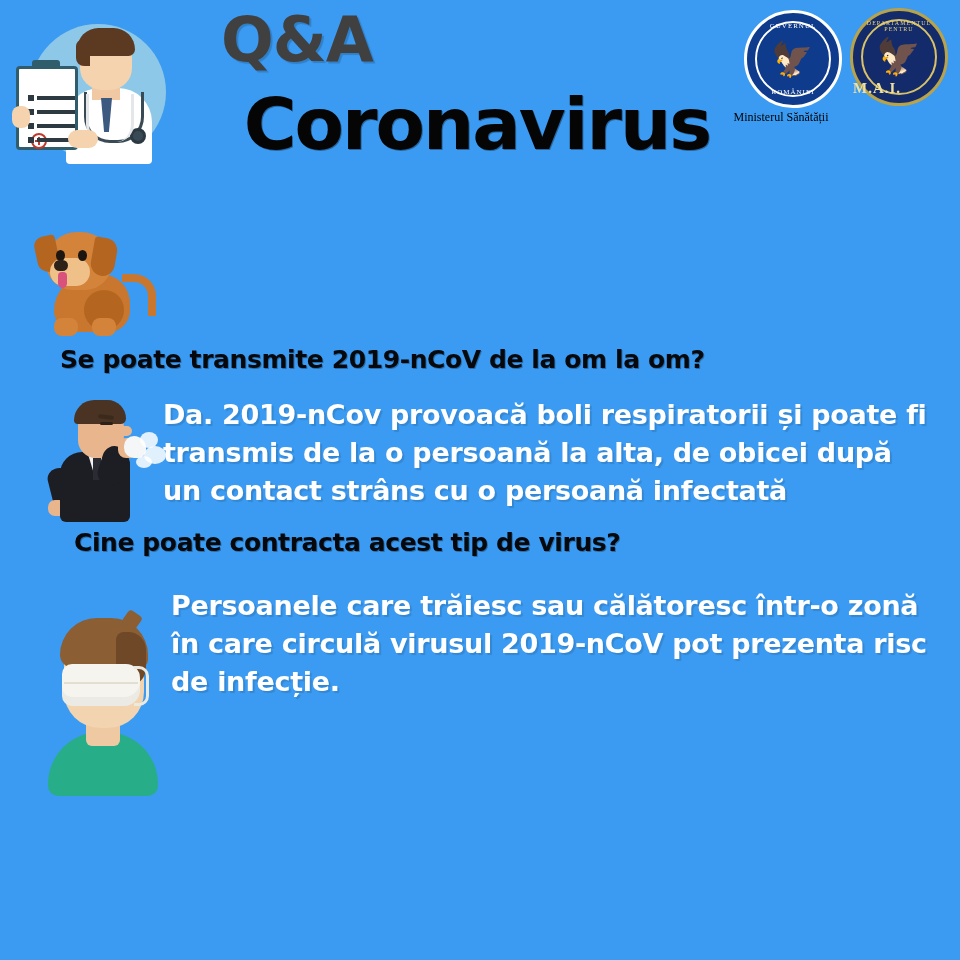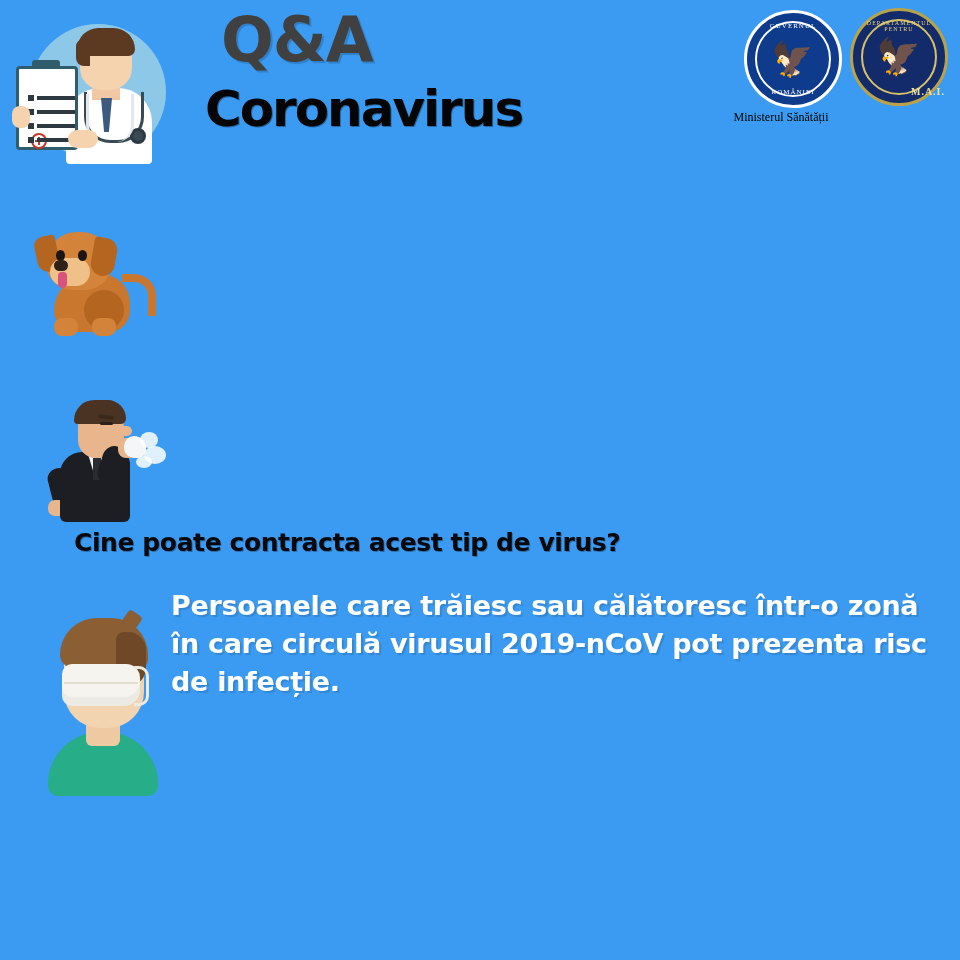--- a/index.html
+++ b/index.html
@@ -181,26 +181,27 @@
     color: #404040;
     letter-spacing: -1px;
     line-height: 64px;
     text-shadow: 2px 2px 1px rgba(0,0,0,0.18);
     margin: 0;
     padding-left: 16px;
   }
   .title-corona {
     font-family: "DejaVu Sans", sans-serif;
     font-weight: bold;
-    font-size: 50px;
+    font-size: 72px;
     color: #050505;
     letter-spacing: -2px;
     line-height: 74px;
-    margin: 0;
+    margin: 15px;
     text-shadow: 1px 1px 0 rgba(0,0,0,0.35);
+    text-align: right;
   }
 
   .logos {
     position: absolute;
     right: 8px;
     top: 6px;
     width: 220px;
     height: 140px;
   }
   .seal {
@@ -258,23 +259,23 @@
     box-sizing: border-box;
   }
   .seal-dsu .seal-inner-ring { border-color: #d8c166; }
   .seal-dsu .seal-eagle { color: #f2c829; font-size: 36px; }
   .seal-dsu .seal-text-top,
   .seal-dsu .seal-text-bottom { color: #e8d27e; font-size: 6px; }
   .mai-label {
     position: absolute;
     left: 0; right: 0;
     bottom: 6px;
-    text-align: right;
+    text-align: left;
     font-family: "Liberation Serif", serif;
-    font-size: 10px;
+    font-size: 15px;
     font-weight: bold;
     letter-spacing: 1px;
     color: #efe0a0;
   }
 
   
   .qa-section { position: absolute; left: 0; width: 960px; }
   .question {
     font-family: "DejaVu Sans", sans-serif;
     font-weight: bold;
@@ -647,20 +648,24 @@
     <div class="dog-head"></div>
     <div class="dog-ear-l"></div>
     <div class="dog-ear-r"></div>
     <div class="dog-muzzle"></div>
     <div class="dog-eye l"></div>
     <div class="dog-eye r"></div>
     <div class="dog-nose"></div>
     <div class="dog-tongue"></div>
   </div>
 
+  <div class="qa-section" id="section-2">
+    <div class="question">Se poate transmite 2019-nCoV de la om la om?</div>
+    <div class="answer">Da. 2019-nCov provoacă boli respiratorii și poate fi transmis de la o persoană la alta, de obicei după un contact strâns cu o persoană infectată</div>
+  </div>
   <div class="cougher">
     <div class="cg-armback"></div>
     <div class="cg-hand2"></div>
     <div class="cg-body"></div>
     <div class="cg-shirt"></div>
     <div class="cg-tie"></div>
     <div class="cg-head"></div>
     <div class="cg-hair"></div>
     <div class="cg-brow"></div>
     <div class="cg-eye"></div>

